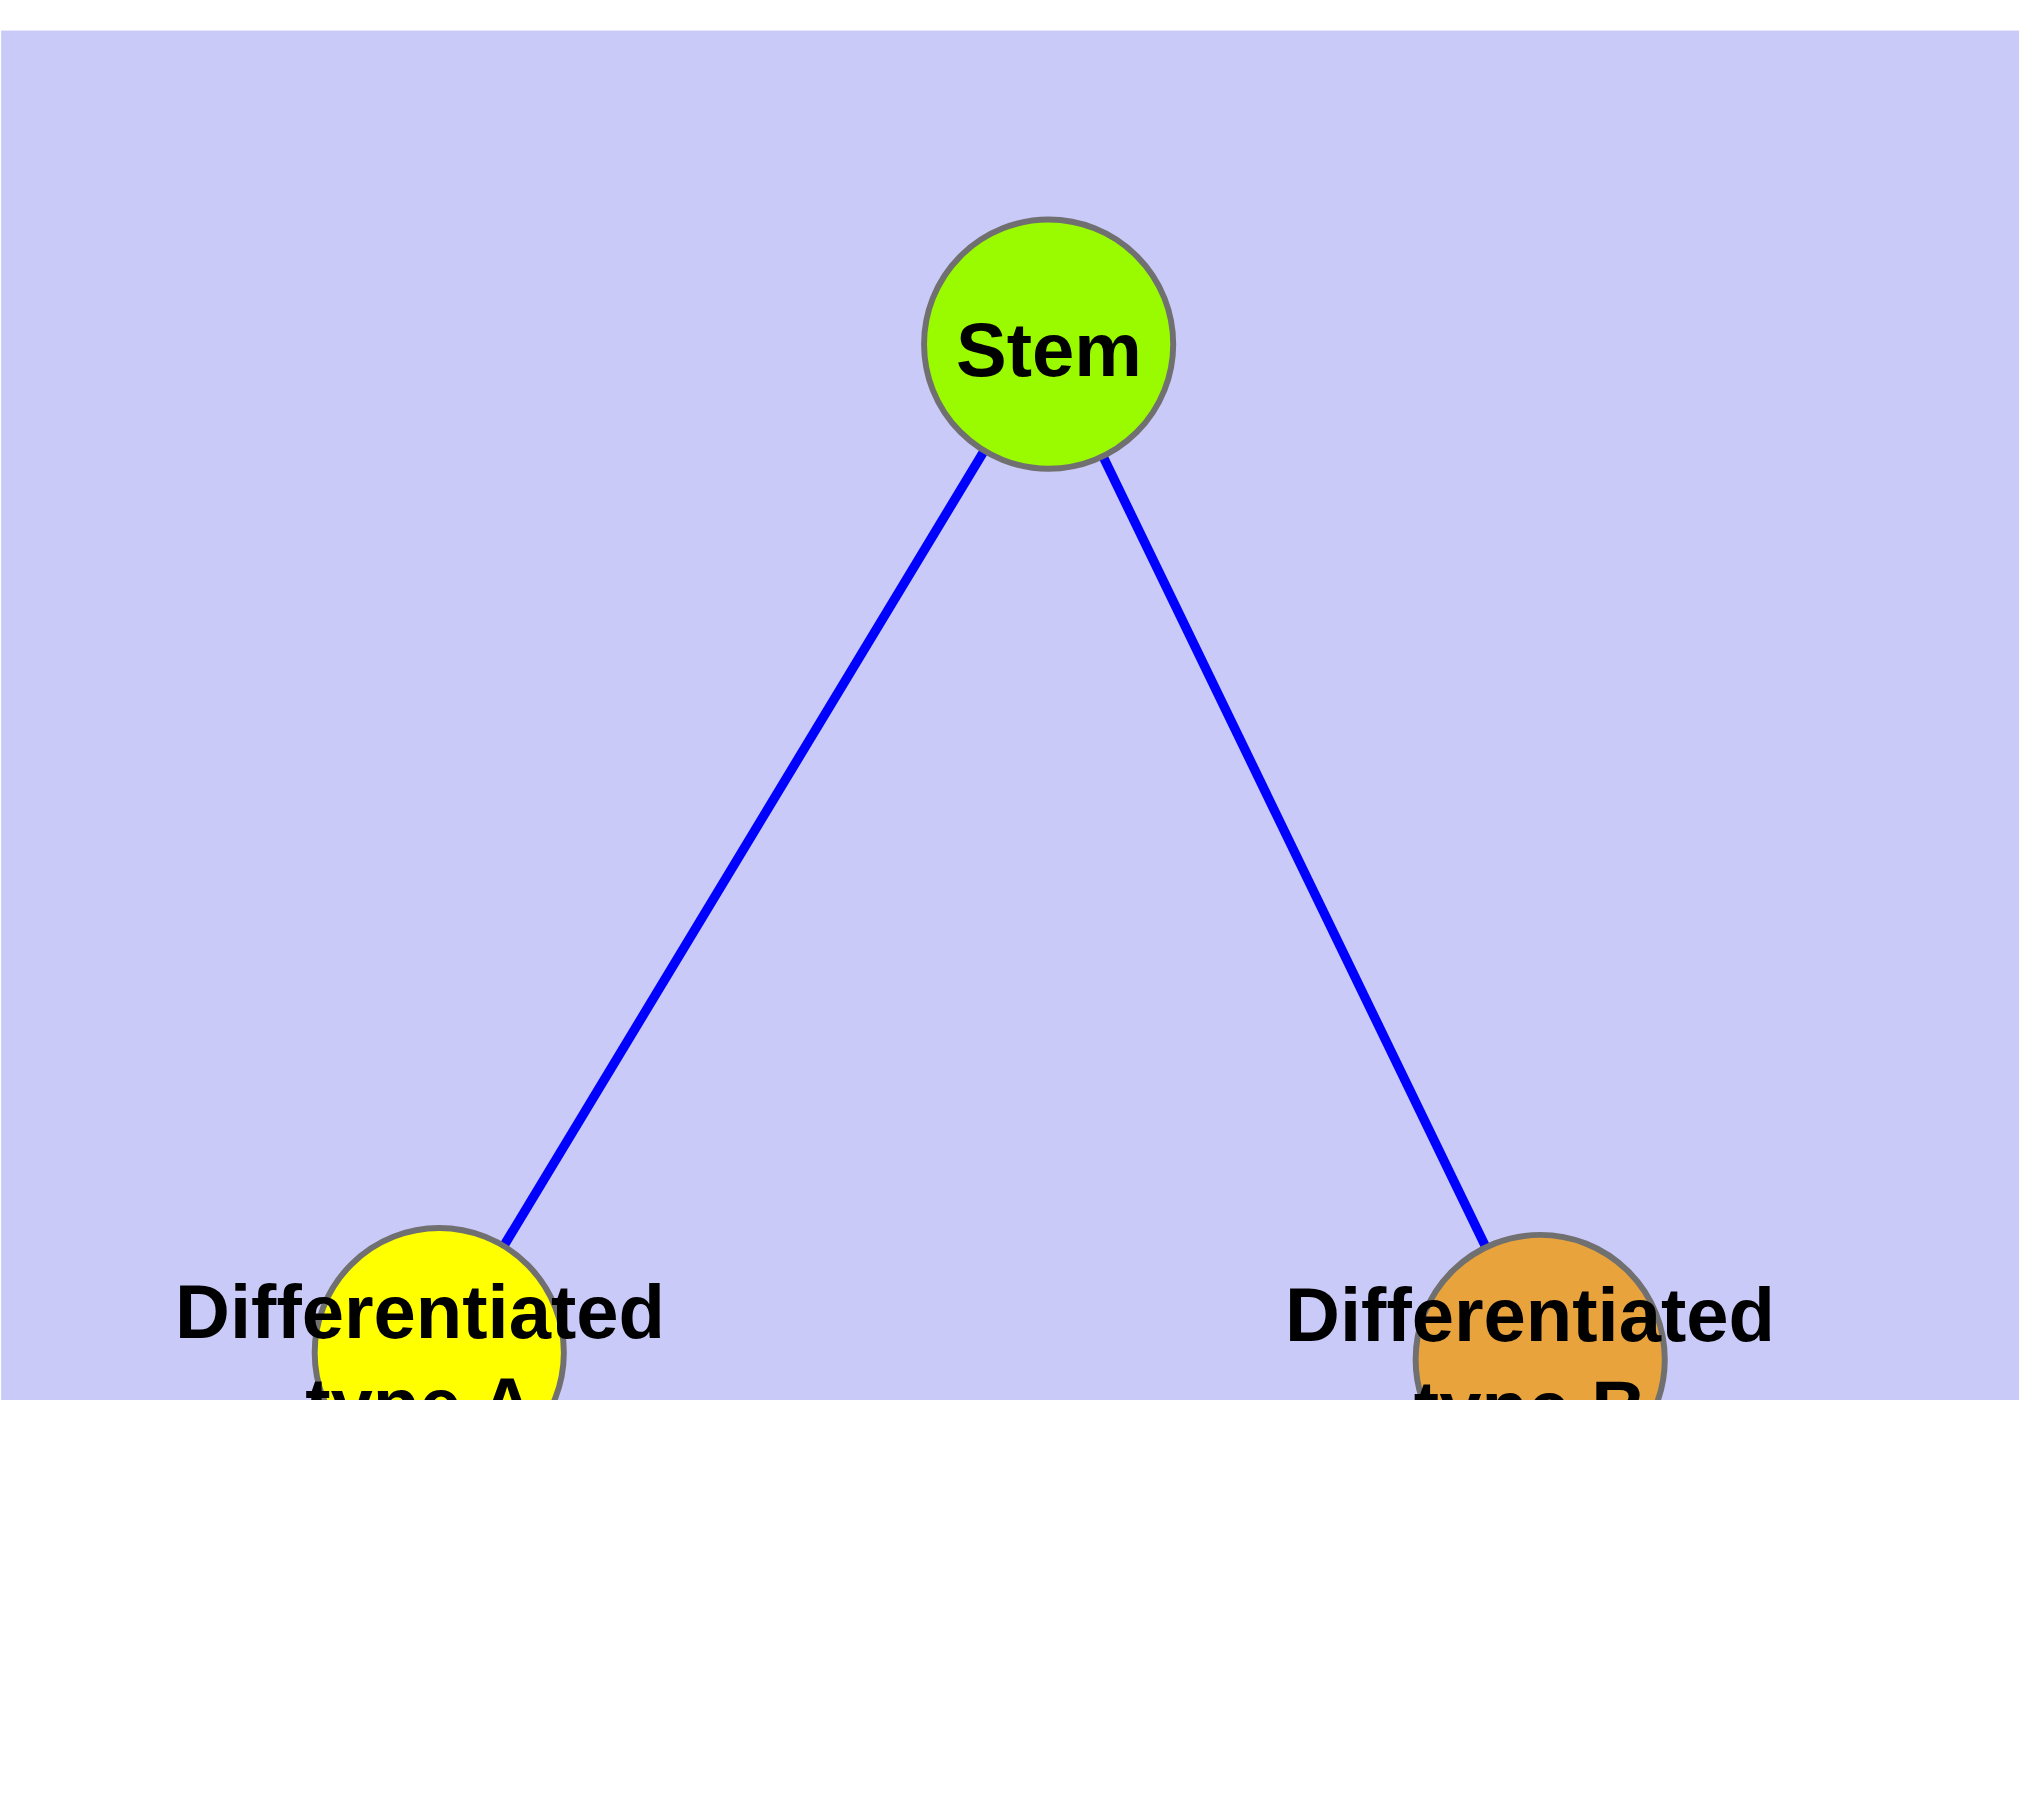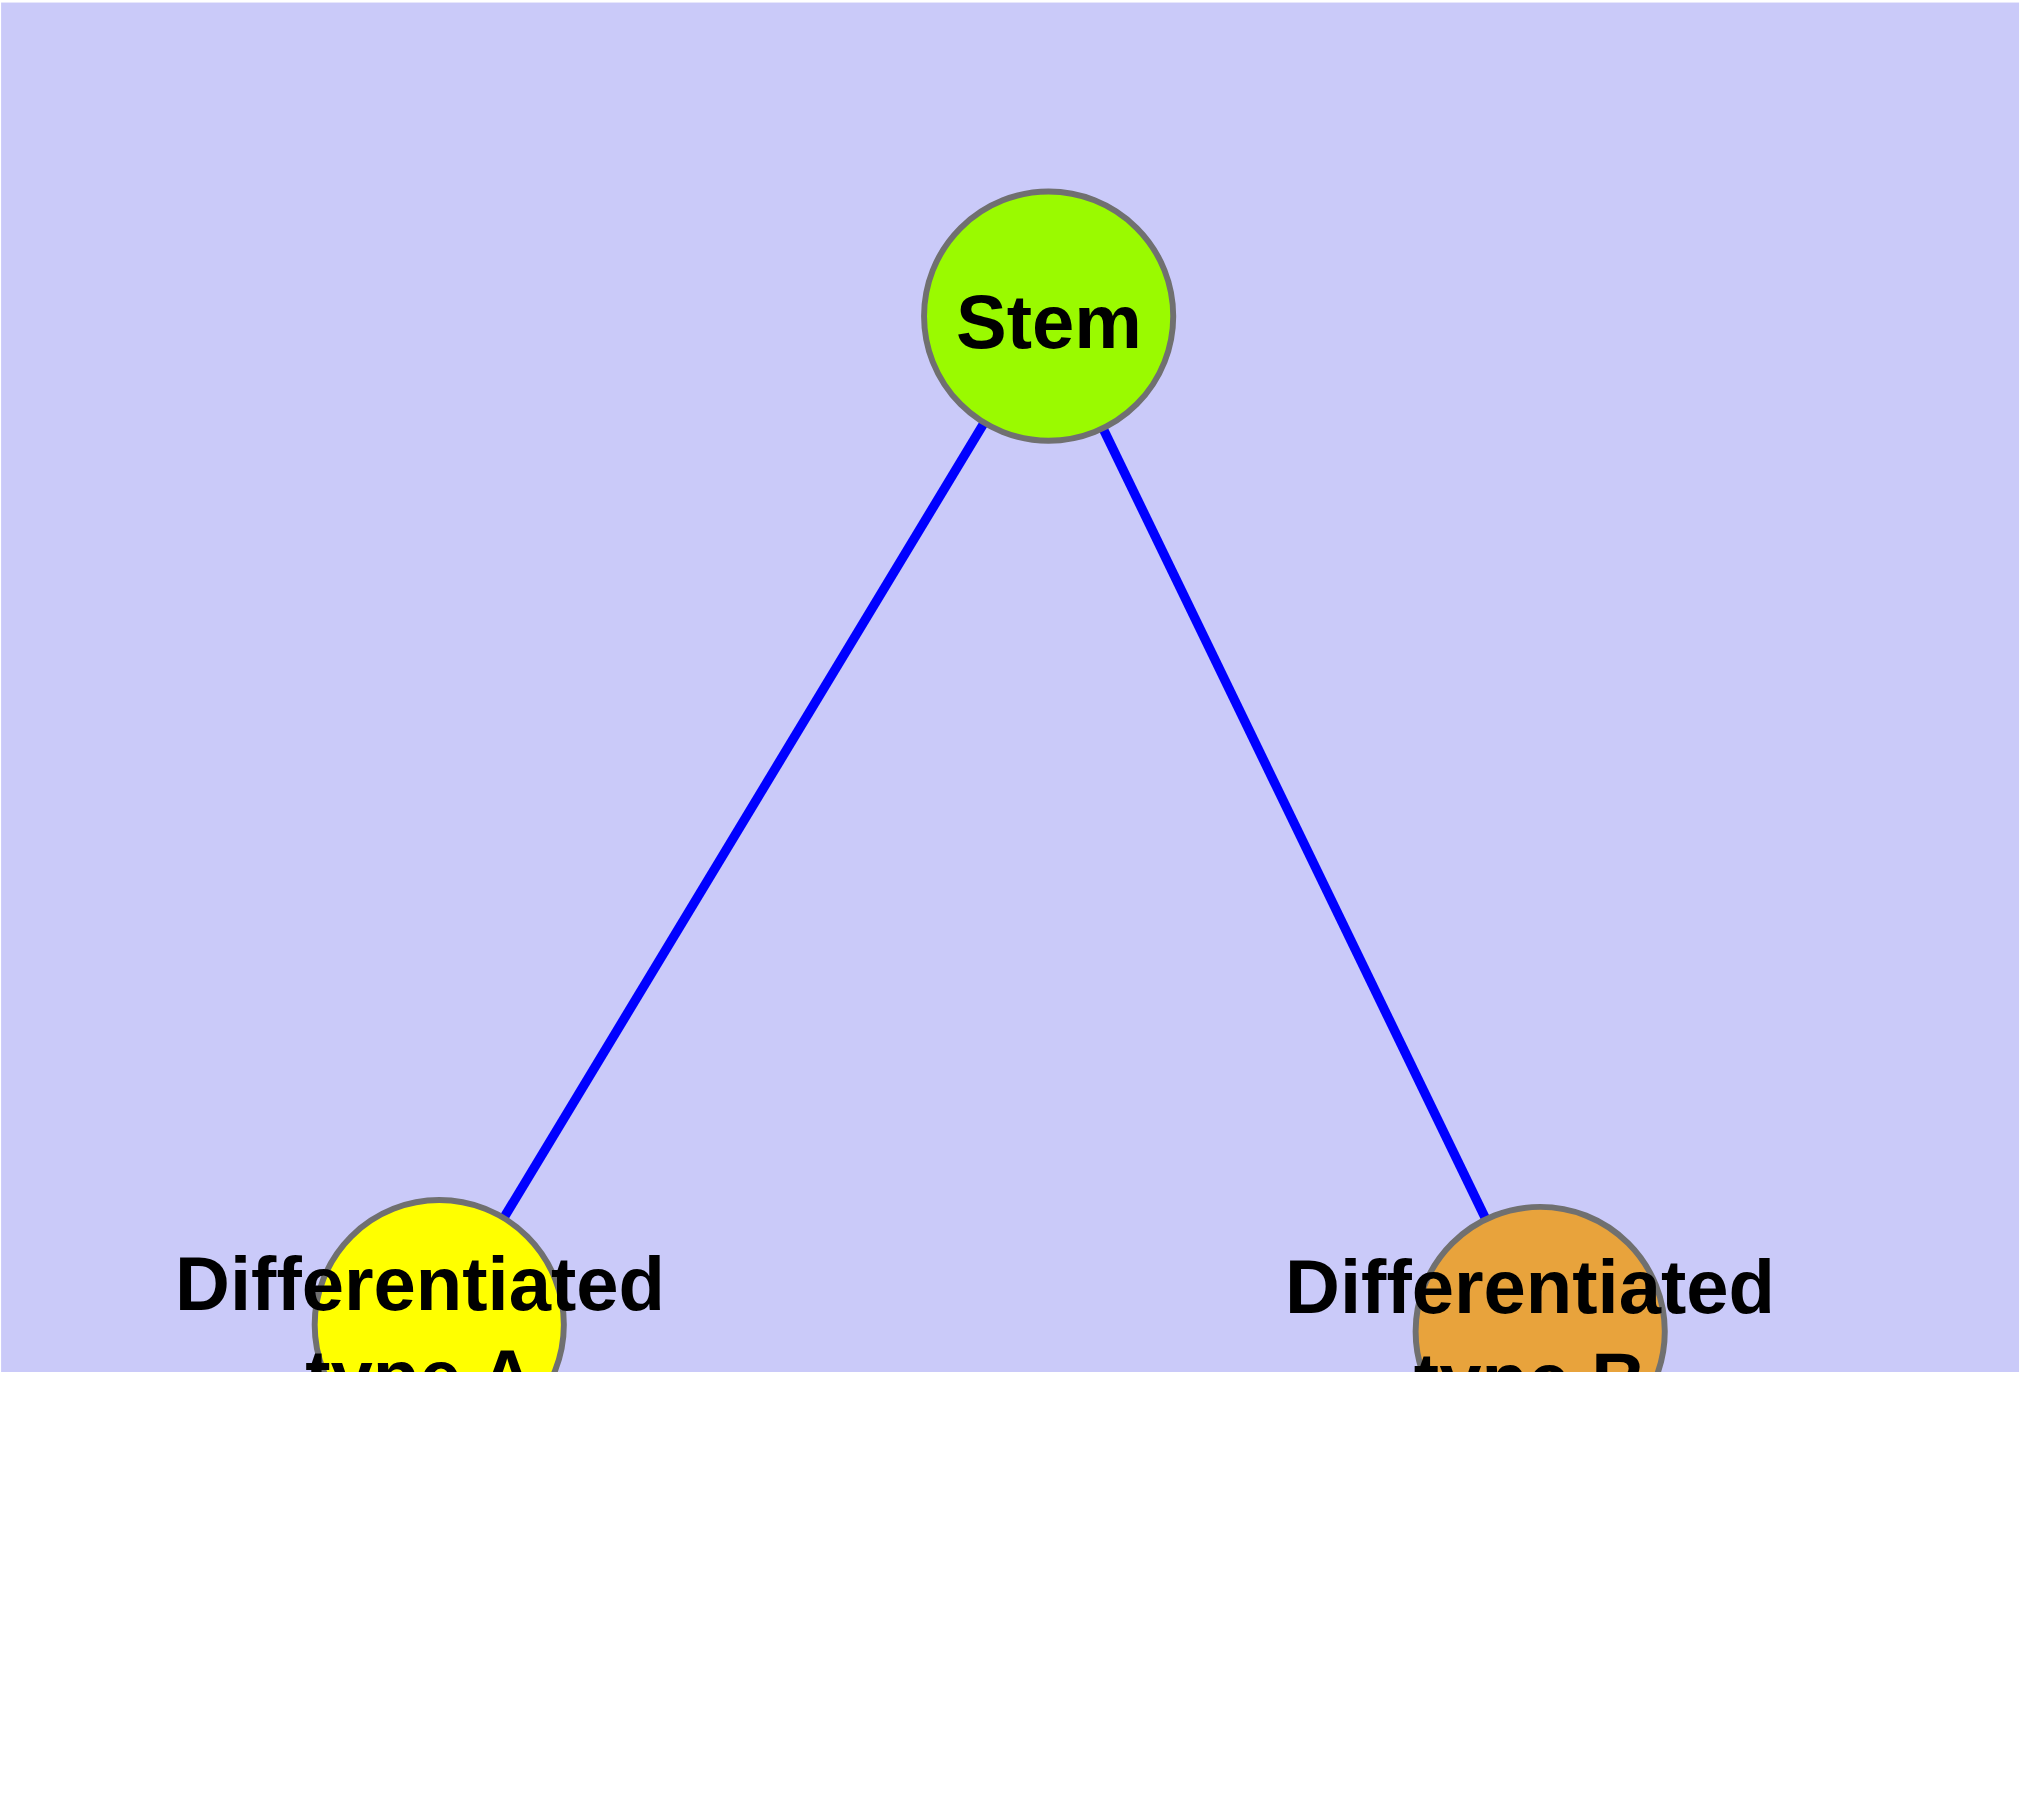--- a/index.html
+++ b/index.html
@@ -6,20 +6,21 @@
     margin: 0;
     padding: 0;
     background: #FFFFFF;
   }
   .canvas {
     position: relative;
     width: 2021px;
     height: 1372px;
     overflow: hidden;
     font-family: "Liberation Sans", sans-serif;
+    margin-top: 28px;
   }
   .graph-svg {
     position: absolute;
     left: 0;
     top: 0;
     width: 2021px;
     height: 1812px;
     display: block;
   }
   .node-label {

